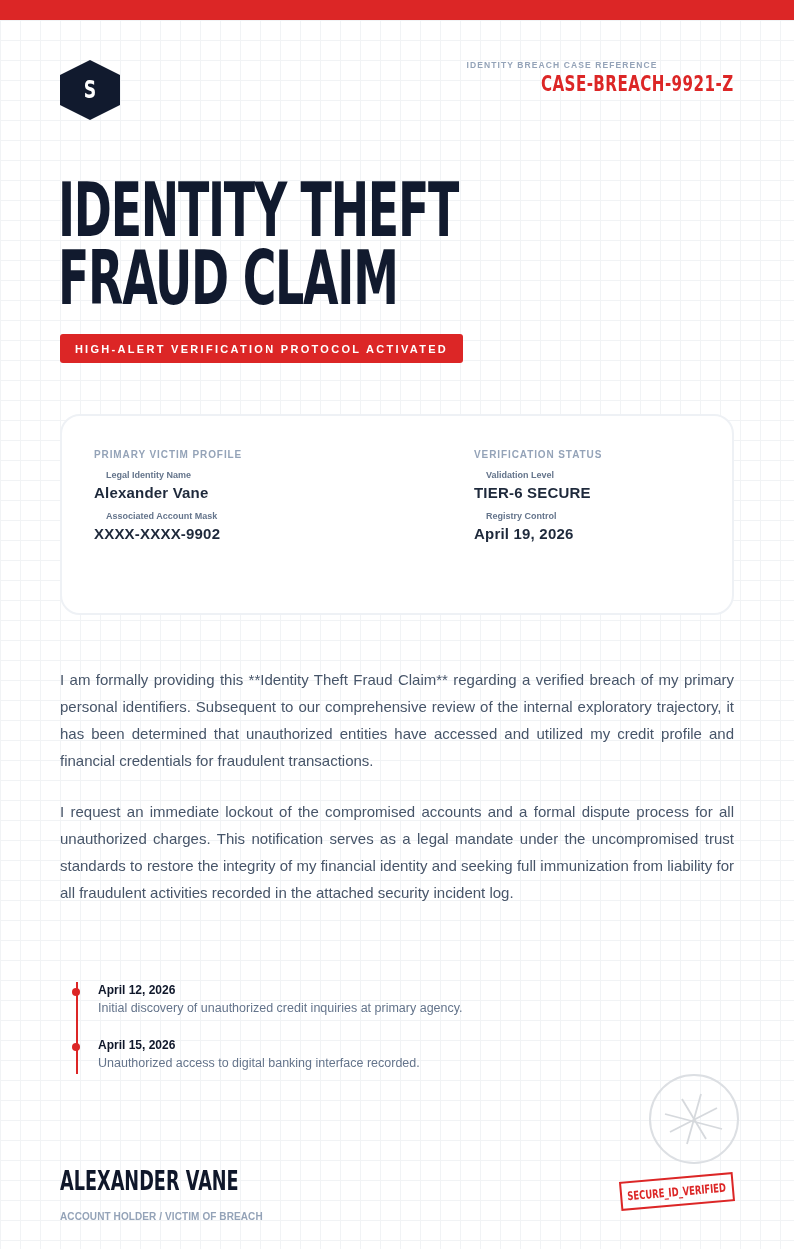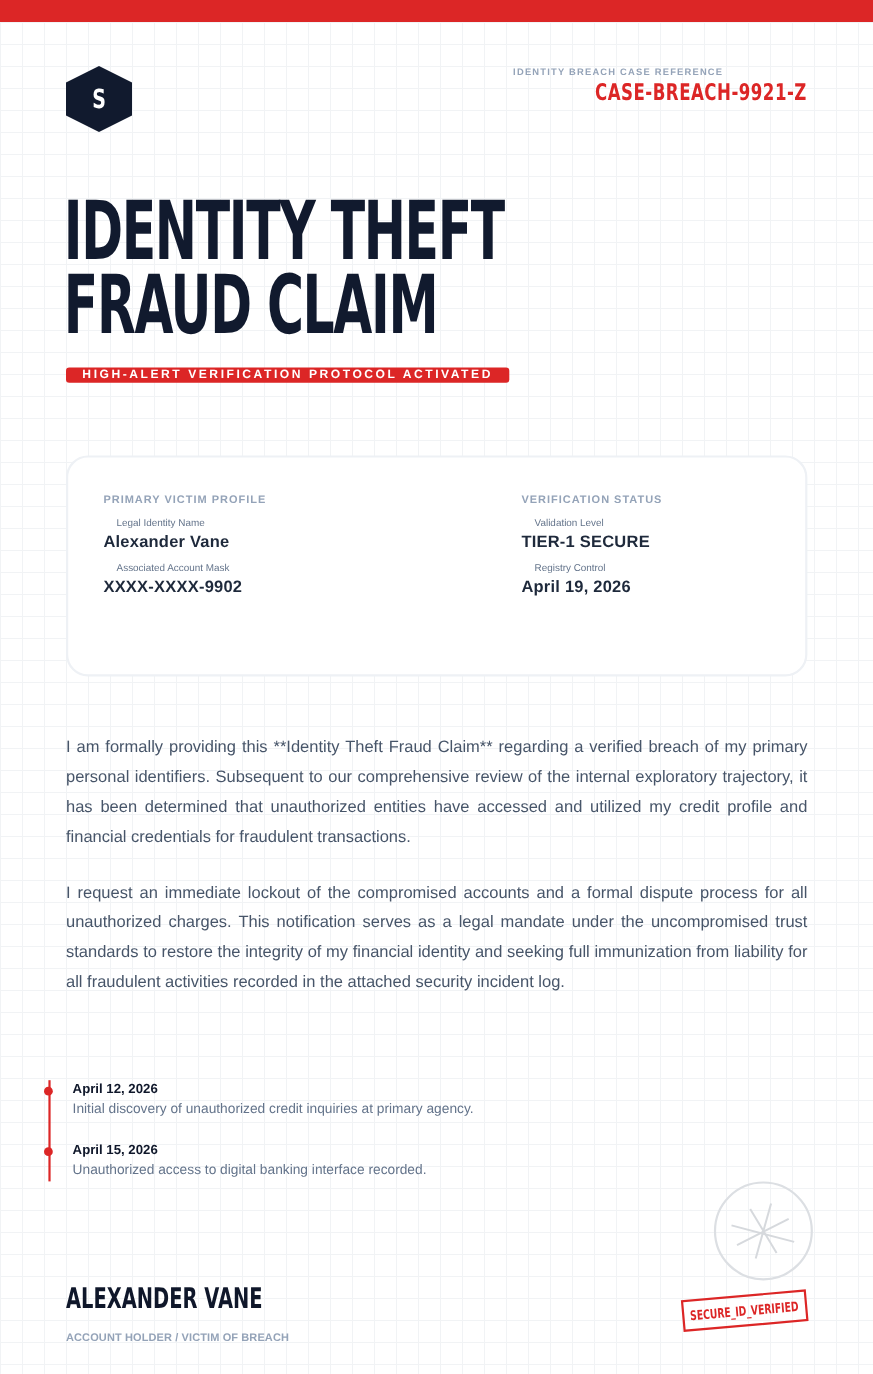--- a/index.html
+++ b/index.html
@@ -38,49 +38,49 @@
     transform: scaleX(0.72); transform-origin: right center; white-space: nowrap;
   }
 
   .title {
     position: absolute; left: 58px; top: 176px;
     font-family: "DejaVu Sans", sans-serif; font-weight: bold;
     font-size: 74px; line-height: 68px; color: #111a2e; letter-spacing: -2px;
     transform: scaleX(0.62); transform-origin: left top; white-space: nowrap;
   }
   .alert-badge {
-    position: absolute; left: 60px; top: 334px; width: 403px; height: 14px;
+    position: absolute; left: 60px; top: 334px; width: 403px; height: 29px;
     background: #dc2626; border-radius: 3px;
     display: flex; align-items: center; justify-content: center;
     color: #ffffff; font-weight: bold; font-size: 11px; letter-spacing: 2.3px;
   }
 
   .profile-card {
     position: absolute; left: 60px; top: 414px; width: 674px; height: 201px;
     background: #ffffff; border: 2px solid #eef1f5; border-radius: 20px;
   }
   .col { position: absolute; top: 33px; }
   .col-left { left: 32px; }
   .col-right { left: 412px; }
   .section-label {
     font-weight: bold; font-size: 10px; letter-spacing: 0.9px; color: #94a3b8; text-transform: uppercase;
   }
-  .field-label { margin-top: 10px; font-size: 9px; font-weight: normal; color: #64748b; padding-left: 12px; }
+  .field-label { margin-top: 10px; font-size: 9px; font-weight: bold; color: #64748b; padding-left: 12px; }
   .field-value { margin-top: 4px; font-size: 15px; font-weight: bold; color: #1e293b; letter-spacing: 0.2px; }
   .field-gap { }
 
   .body-text {
     position: absolute; left: 60px; width: 674px;
     font-family: "Liberation Sans", sans-serif; font-size: 15px; line-height: 27px;
     color: #475569; text-align: justify;
   }
   .p1 { top: 666px; }
   .p2 { top: 798px; }
 
-  .timeline { position: absolute; left: 44px; top: 982px; width: 500px; height: 92px; }
+  .timeline { position: absolute; left: 76px; top: 982px; width: 500px; height: 92px; }
   .timeline-line { position: absolute; left: 0; top: 0; width: 2px; height: 92px; background: #dc2626; }
   .tl-item { position: absolute; left: 22px; }
   .tl-dot {
     position: absolute; left: -26px; top: 5px; width: 8px; height: 8px; border-radius: 50%; background: #dc2626;
   }
   .tl-date { font-size: 12px; font-weight: bold; color: #0f172a; }
   .tl-desc { margin-top: 4px; font-size: 12.5px; color: #64748b; text-align: right; }
   .tl-1 { top: 1px; }
   .tl-2 { top: 56px; }
 
@@ -131,21 +131,21 @@
   <div class="col col-left">
     <div class="section-label">PRIMARY VICTIM PROFILE</div>
     <div class="field-label">Legal Identity Name</div>
     <div class="field-value">Alexander Vane</div>
     <div class="field-label field-gap">Associated Account Mask</div>
     <div class="field-value">XXXX-XXXX-9902</div>
   </div>
   <div class="col col-right">
     <div class="section-label">VERIFICATION STATUS</div>
     <div class="field-label">Validation Level</div>
-    <div class="field-value">TIER-1 SECURE</div>
+    <div class="field-value">TIER-6 SECURE</div>
     <div class="field-label field-gap">Registry Control</div>
     <div class="field-value">April 19, 2026</div>
   </div>
 </div>
 
 <p class="body-text p1">I am formally providing this **Identity Theft Fraud Claim** regarding a verified breach of my primary personal identifiers. Subsequent to our comprehensive review of the internal exploratory trajectory, it has been determined that unauthorized entities have accessed and utilized my credit profile and financial credentials for fraudulent transactions.</p>
 <p class="body-text p2">I request an immediate lockout of the compromised accounts and a formal dispute process for all unauthorized charges. This notification serves as a legal mandate under the uncompromised trust standards to restore the integrity of my financial identity and seeking full immunization from liability for all fraudulent activities recorded in the attached security incident log.</p>
 
 <div class="timeline">
   <div class="timeline-line"></div>

